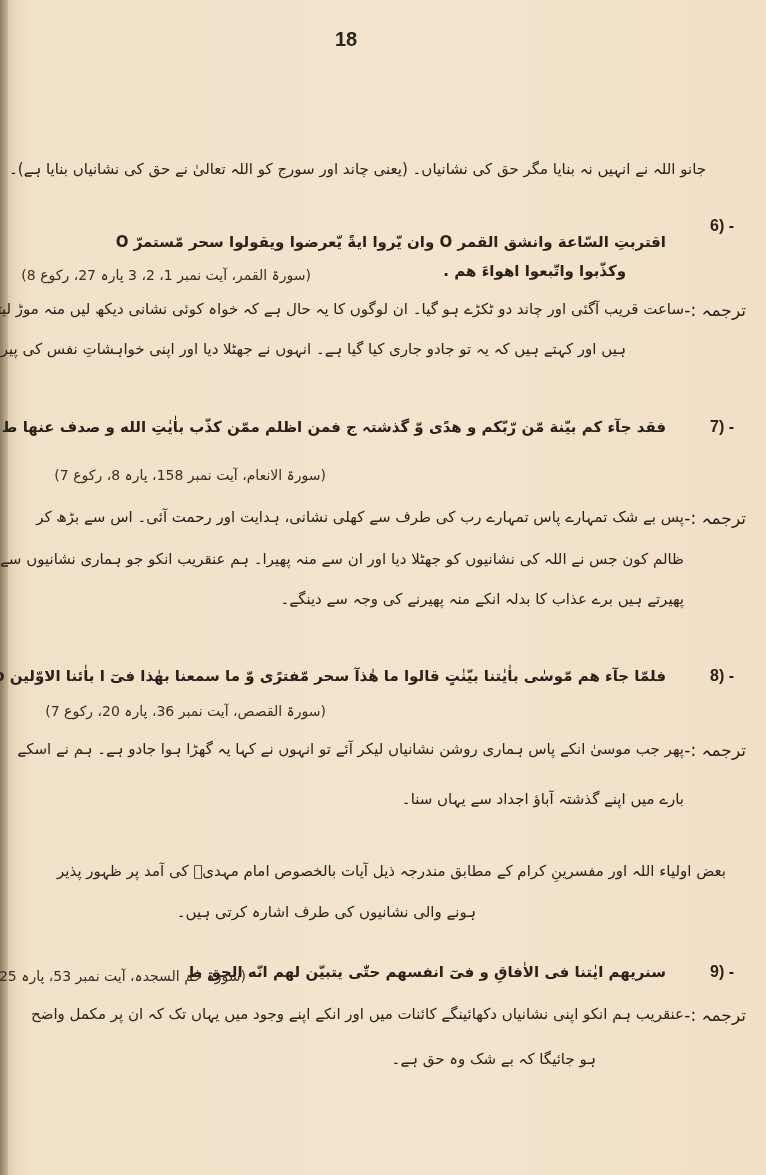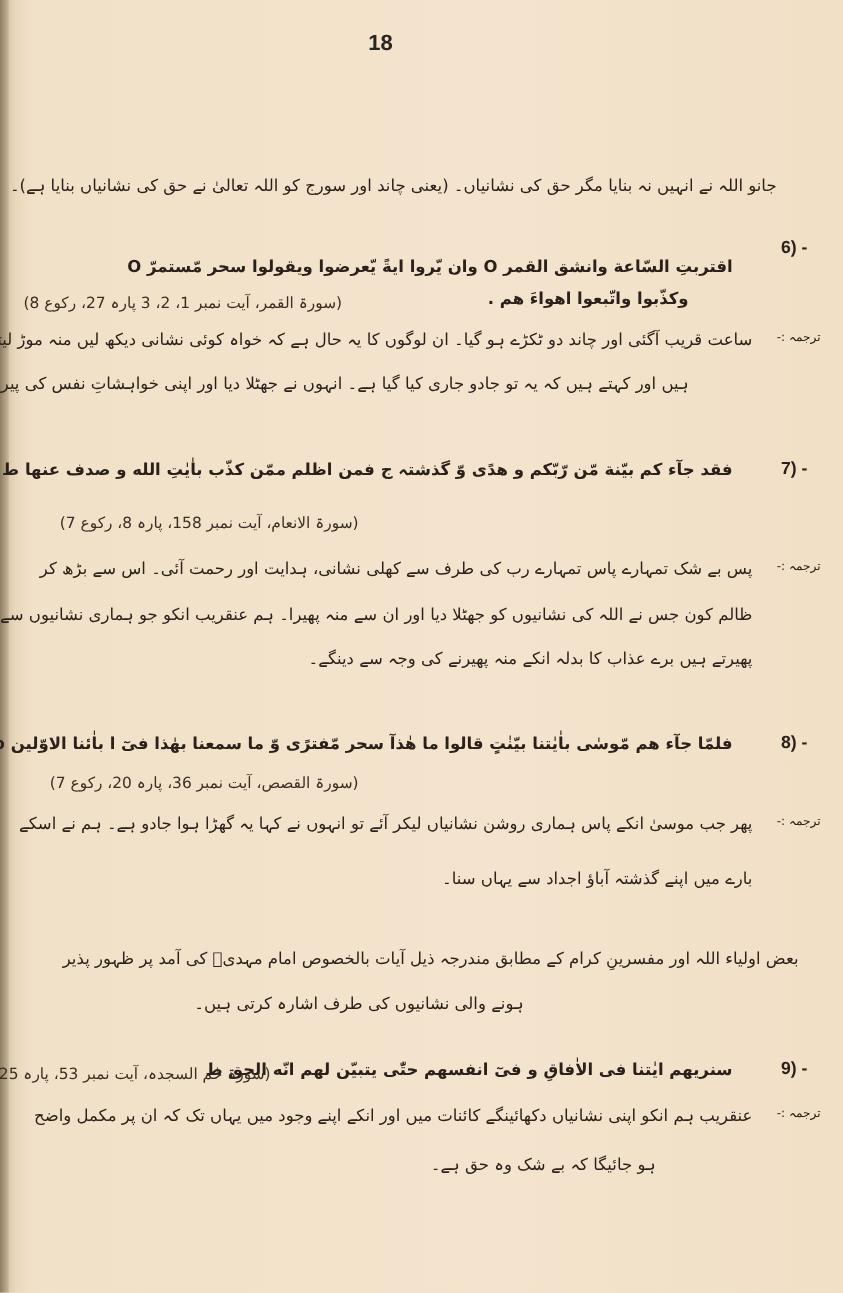--- a/index.html
+++ b/index.html
@@ -26,21 +26,21 @@
   .line {
     position: absolute; direction: rtl; text-align: right; white-space: nowrap;
     font-family: "DejaVu Sans", sans-serif; color: #2b211a;
   }
   .arabic { font-weight: bold; font-size: 15px; }
   .urdu { font-size: 15px; }
   .ref { font-size: 14px; color: #3a2e24; }
   .num {
     position: absolute; font-family: "Liberation Sans", sans-serif; font-weight: bold; font-size: 16px; color: #2b211a;
   }
-  .tarjuma-label { font-size: 11px; }
+  .tarjuma-label { font-size: 17px; }
 </style>
 </head>
 <body>
 
 <div class="page">
   <div class="spine"></div>
 
   <div class="page-number">18</div>
 
   <div class="line urdu" style="top:160px; right:60px;">جانو اللہ نے انہیں نہ بنایا مگر حق کی نشانیاں۔ (یعنی چاند اور سورج کو اللہ تعالیٰ نے حق کی نشانیاں بنایا ہے)۔</div>

